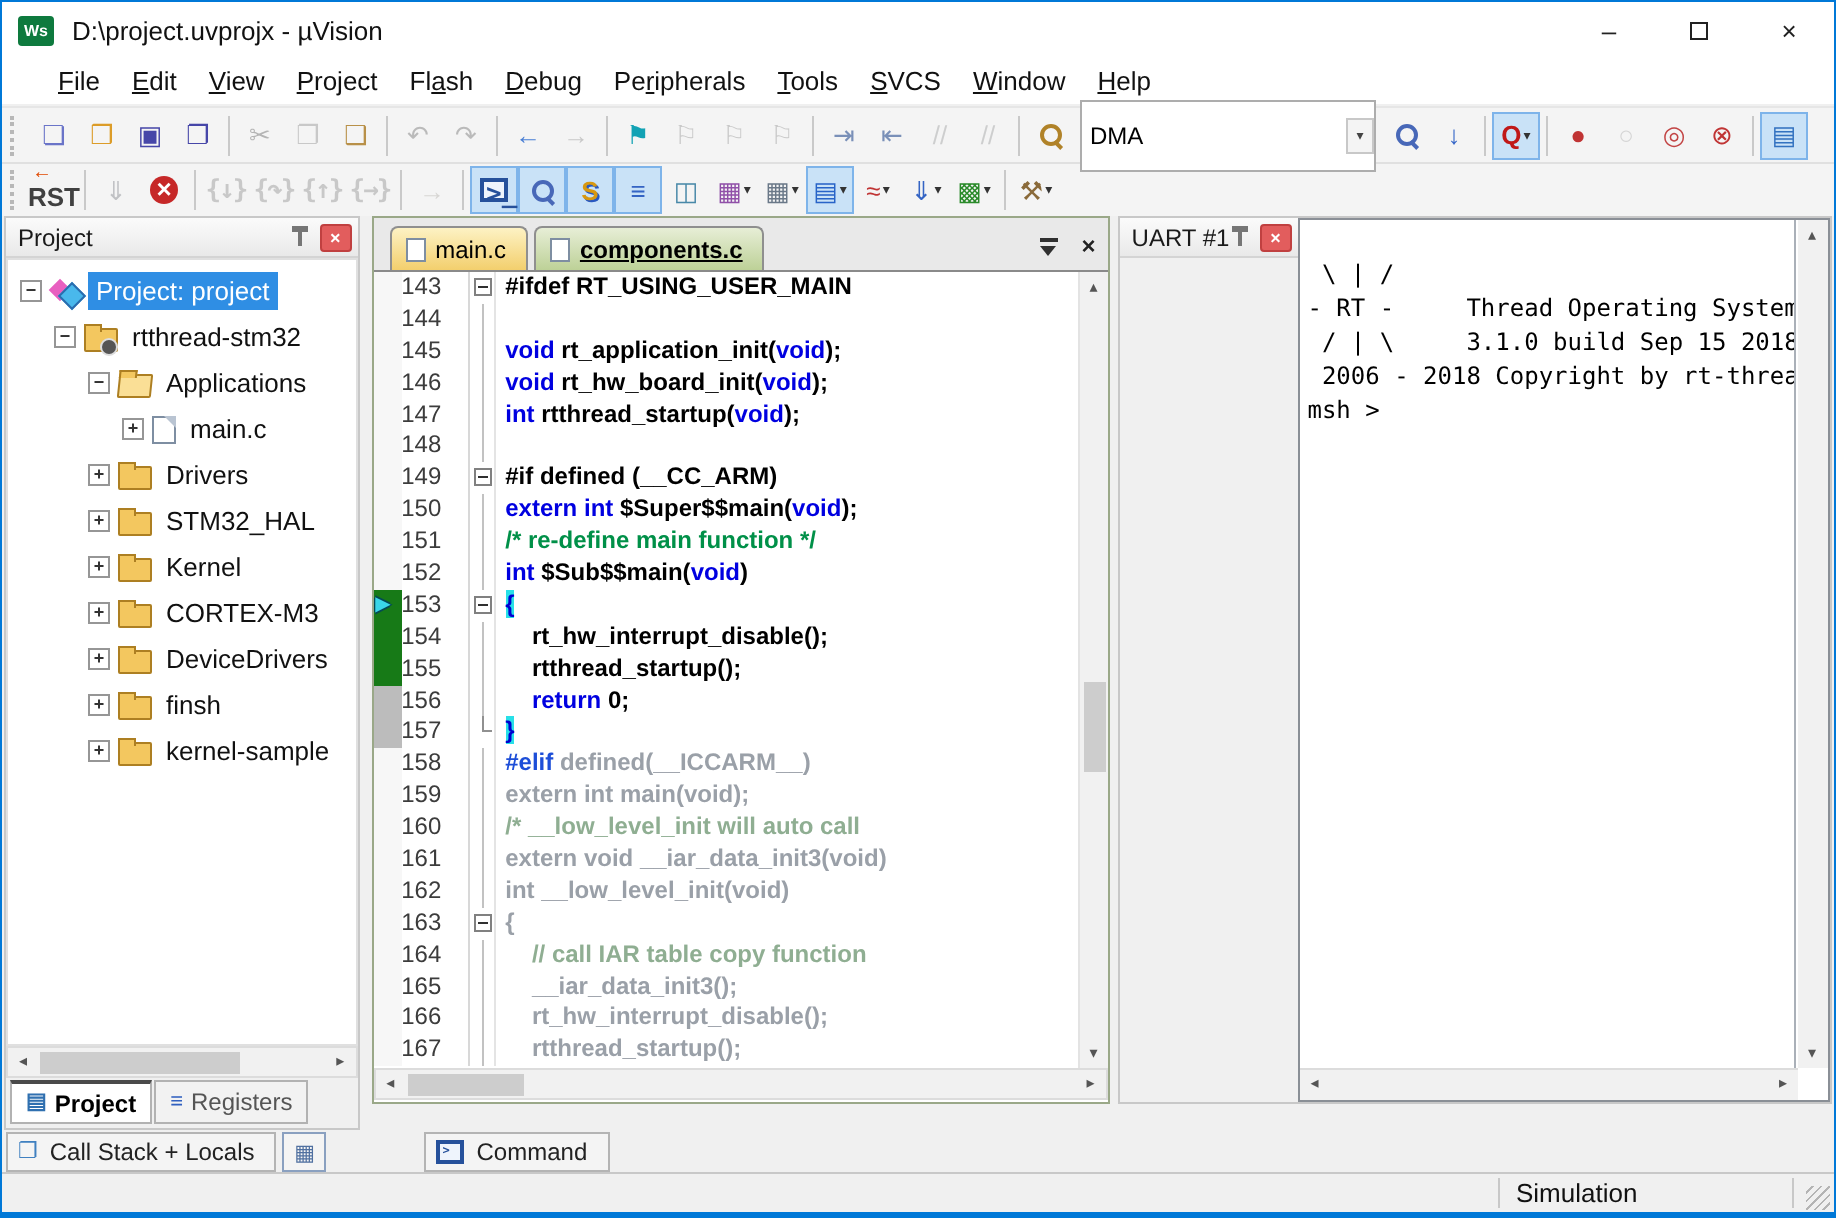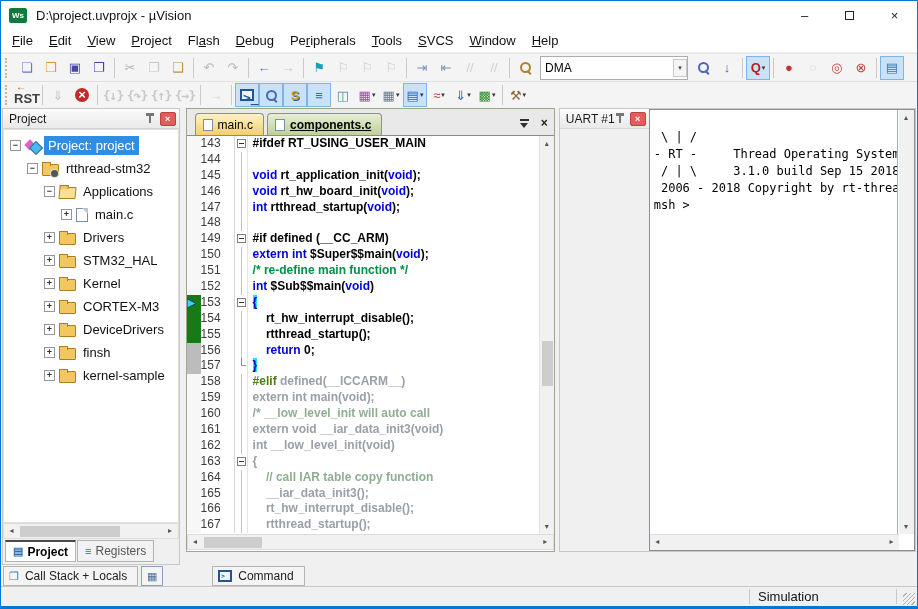--- a/index.html
+++ b/index.html
@@ -8,21 +8,21 @@
 
   
   .titlebar{height:28px;background:#ffffff;display:flex;align-items:center;padding-left:8px;}
   .app-icon{width:18px;height:15px;background:#0e7a3e;border-radius:2px;color:#fff;font:bold 8px/15px "Liberation Sans",sans-serif;text-align:center;flex:0 0 auto;}
   .title-text{font-size:13px;color:#111;margin-left:9px;flex:1 1 auto;white-space:nowrap;}
   .win-controls{display:flex;height:28px;}
   .wc{width:45px;height:28px;display:flex;align-items:center;justify-content:center;font-size:13px;color:#222;}
   .maxbox{width:9px;height:9px;border:1px solid #222;display:inline-block;}
 
   
-  .menubar{height:24px;background:#ffffff;display:flex;align-items:stretch;padding-left:3px;border-bottom:1px solid #f0f0f0;}
+  .menubar{height:24px;background:#ffffff;display:flex;align-items:stretch;padding-left:20px;border-bottom:1px solid #f0f0f0;}
   .menu-item{padding:0 8px;font-size:13px;line-height:23px;color:#111;cursor:default;white-space:nowrap;}
 
   
   .toolbar{display:flex;align-items:center;background:#f4f4f4;padding:1px 2px;}
   #toolbar1{height:28px;border-top:1px solid #e6e6e6;}
   #toolbar2{height:27px;border-top:1px solid #e0e0e0;}
   .grip{width:5px;height:20px;border-left:2px dotted #b8b8b8;margin:0 5px 0 2px;flex:0 0 auto;}
   .tsep{width:1px;height:20px;background:#c9c9c9;margin:0 3px;flex:0 0 auto;}
   .tbtn{width:24px;height:24px;display:flex;align-items:center;justify-content:center;background:transparent;border:1px solid transparent;flex:0 0 auto;position:relative;padding:0;}
   .tbtn .glyph{font-size:13px;line-height:1;}
@@ -32,21 +32,21 @@
   .gx-mag{position:relative;width:11px;height:11px;display:inline-block;}
   .gx-mag::before{content:"";position:absolute;left:0;top:0;width:7px;height:7px;border:2px solid currentColor;border-radius:50%;}
   .gx-mag::after{content:"";position:absolute;left:8px;top:8px;width:5px;height:2px;background:currentColor;transform:rotate(45deg);transform-origin:0 0;}
   .gx-rst{font:bold 7px "Liberation Sans",sans-serif;color:#404040;position:relative;top:3px;}
   .gx-rst::before{content:"←";position:absolute;top:-10px;left:2px;color:#e04800;font-size:10px;font-weight:bold;}
   .gx-stop{display:inline-block;width:14px;height:14px;border-radius:50%;background:#c62828;color:#fff !important;font:bold 9px/13px "Liberation Sans",sans-serif;text-align:center;}
   .gx-console{display:inline-block;width:14px;height:12px;border:2px solid #26519b;background:#eef4fc;font:bold 6px/8px "DejaVu Sans Mono",monospace;color:#26519b;text-align:left;padding-left:1px;}
   .gx-sym{font-weight:bold;font-size:12px;text-shadow:1px 1px 0 #2858c0;}
   .gx-step{font:bold 9px "DejaVu Sans Mono",monospace;letter-spacing:-1px;}
   .gx-q{font-weight:bold;font-size:13px;}
-  .findbox{width:148px;height:24px;background:#fff;border:1px solid #adadad;display:flex;align-items:center;margin:0 3px;flex:0 0 auto;}
+  .findbox{width:148px;height:36px;background:#fff;border:1px solid #adadad;display:flex;align-items:center;margin:0 3px;flex:0 0 auto;}
   .findbox input{flex:1 1 auto;border:none;outline:none;font-size:12px;padding:0 4px;background:transparent;min-width:0;}
   .combo-arrow{width:17px;height:18px;border:1px solid #c8c8c8;background:#f4f4f4;font-size:7px;color:#444;display:flex;align-items:center;justify-content:center;padding:0;}
 
   
   .main{display:flex;height:457px;padding:0 1px;}
   .left-panel{width:178px;display:flex;flex-direction:column;background:#f0f0f0;border:1px solid #c8c8c8;}
   .panel-header{height:20px;display:flex;align-items:center;background:linear-gradient(#fbfbfb,#e9e9e9);border-bottom:1px solid #d4d4d4;padding:0 3px 0 6px;font-size:12px;color:#1a1a1a;}
   .panel-header .ph-title{flex:1 1 auto;}
   .pin-icon{position:relative;width:11px;height:13px;margin-right:4px;}
   .pin-icon::before{content:"";position:absolute;left:1px;top:1px;width:8px;height:3px;background:#767676;}
@@ -108,21 +108,21 @@
   .cfold{width:13px;flex:0 0 auto;position:relative;border-right:1px solid #e4e4e4;}
   .foldbox{position:absolute;left:2px;top:3px;width:9px;height:9px;border:1px solid #808080;background:#fff;}
   .foldbox::after{content:"";position:absolute;left:1px;top:3px;width:5px;height:1px;background:#303030;}
   .foldguide{position:absolute;left:6px;top:0;width:1px;height:100%;background:#c2c2c2;}
   .foldend{position:absolute;left:6px;top:0;width:5px;height:8px;border-left:1px solid #909090;border-bottom:1px solid #909090;}
   .ctext{flex:1 1 auto;padding-left:5px;overflow:hidden;font-weight:bold;}
   .cs-pp{color:#000;}
   .cs-kw{color:#0000e0;}
   .cs-tx{color:#000;}
   .cs-cm{color:#009048;}
-  .cs-ppx{color:#4d7c0f;}
+  .cs-ppx{color:#1d4ed8;}
   .cs-gr{color:#9aa0a8;}
   .cs-gc{color:#8fae92;}
   .cs-br{color:#0000d0;background:#28e0e8;}
 
   
   .right-panel{width:358px;margin-left:4px;height:444px;display:flex;flex-direction:row;background:#f0f0f0;border:1px solid #c8c8c8;}
   .uart-body{flex:1 1 auto;position:relative;border:1px solid #8a8f96;background:#fff;margin:0;}
   .uart-text{position:absolute;left:1px;top:0;right:16px;bottom:16px;overflow:hidden;padding:2px 3px;border-right:1px solid #aab0b8;}
   .uline{font-family:"DejaVu Sans Mono",monospace;font-size:12px;line-height:17px;white-space:pre;color:#000;}
   .uart-vscroll{position:absolute;right:0;top:0;bottom:16px;width:15px;background:#f1f1f1;}

